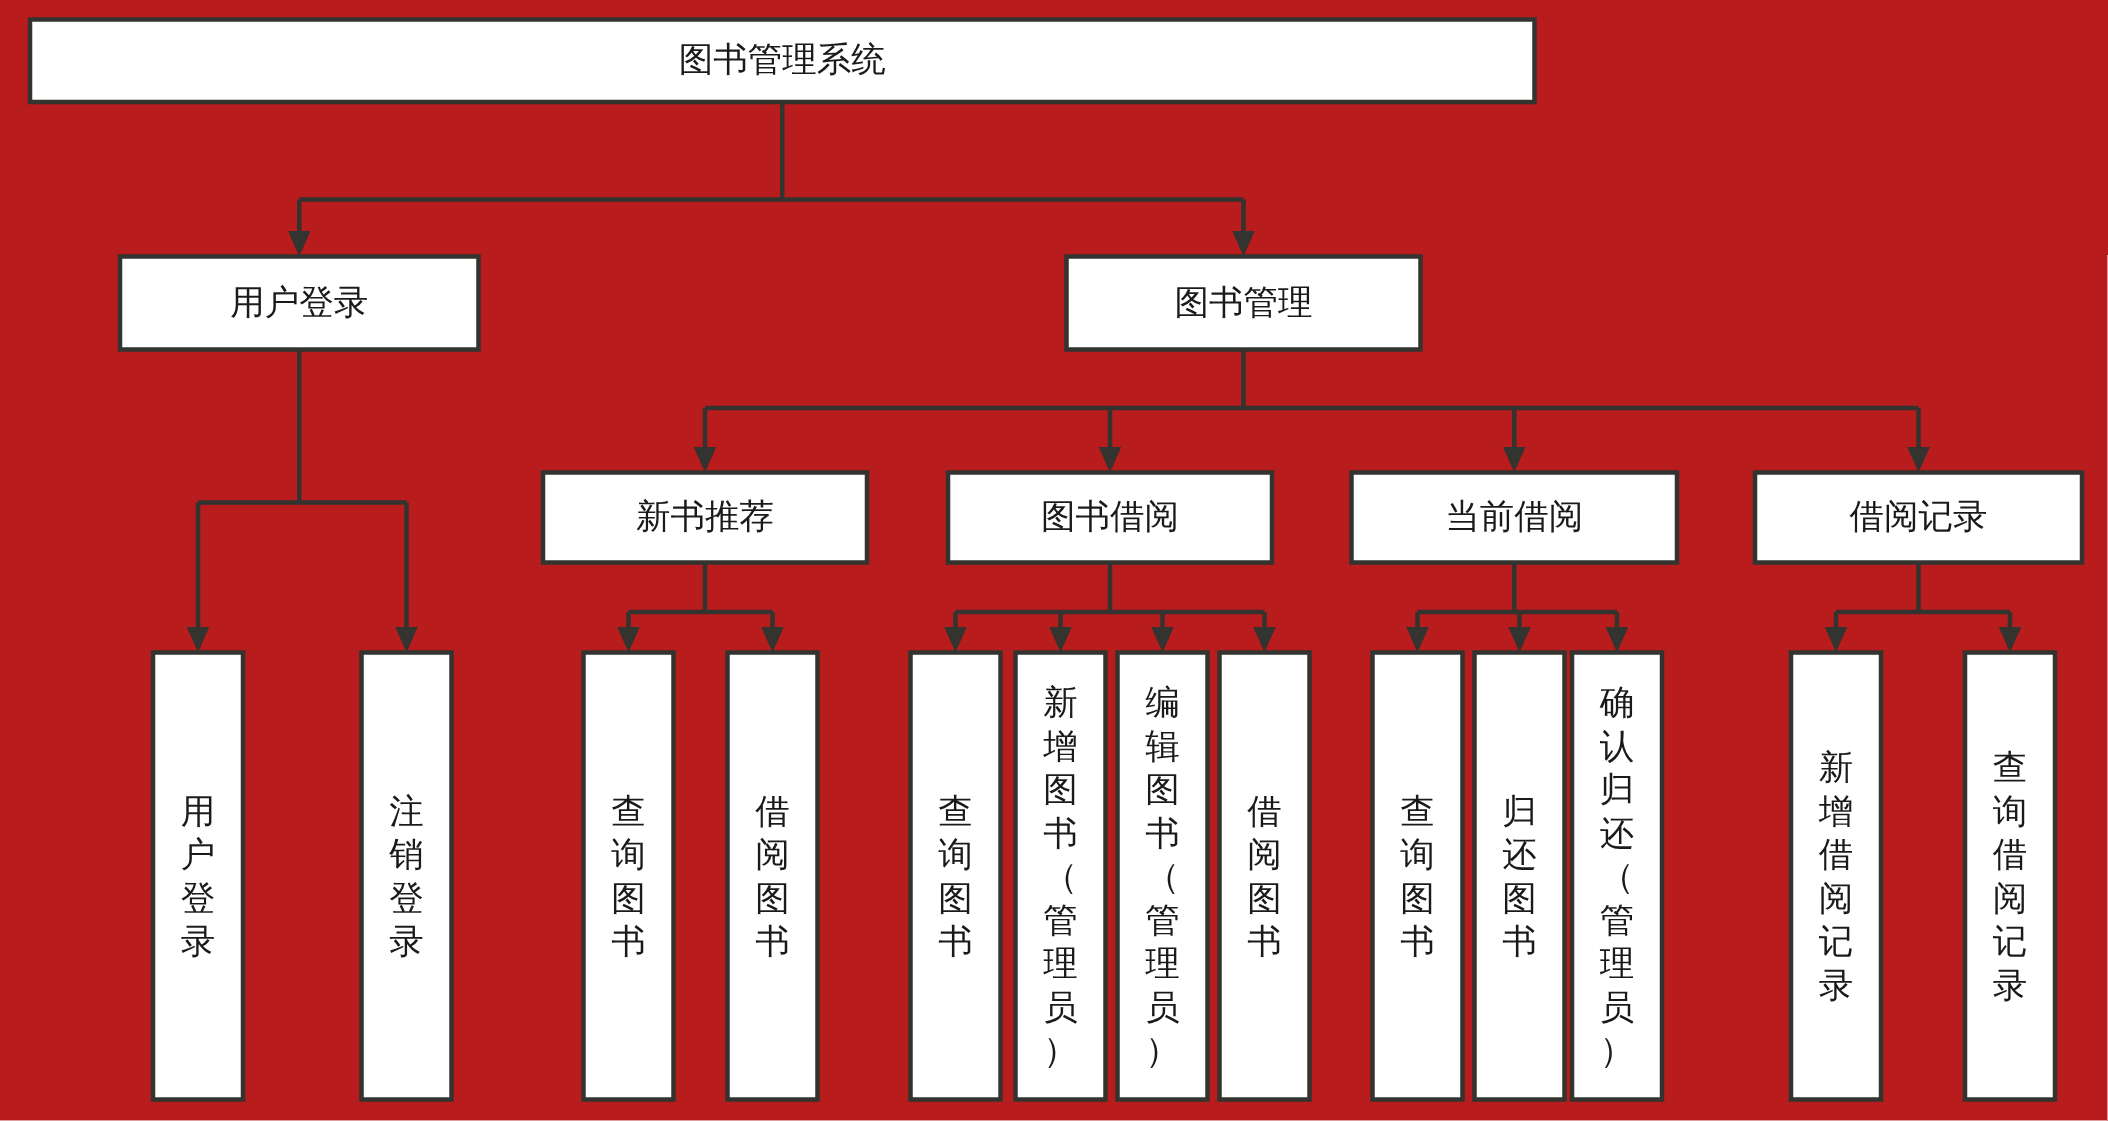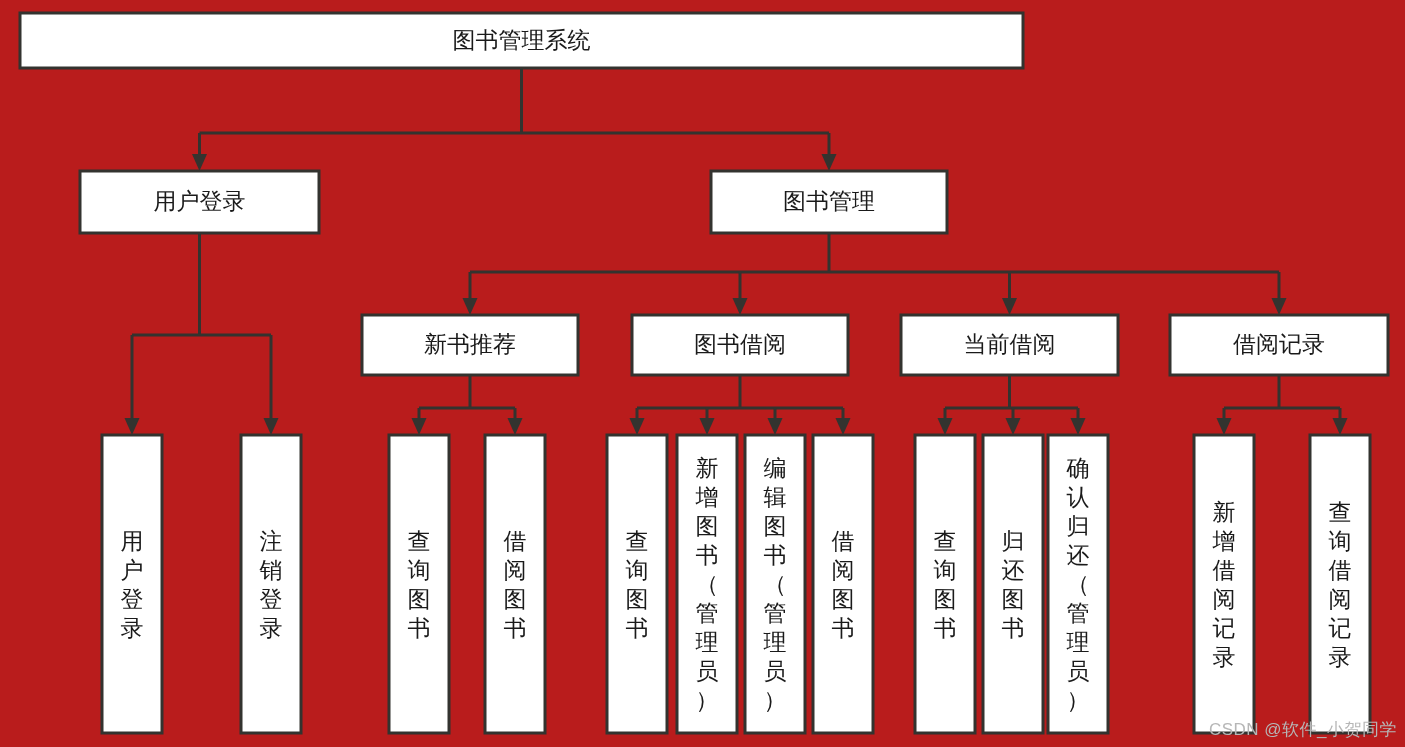--- a/index.html
+++ b/index.html
@@ -218,15 +218,14 @@
           <rect class="node-rect" x="1194" y="435" width="60" height="298"></rect>
           <text class="node-label-v" x="1224" y="519.62"><tspan x="1224" dy="0">新</tspan><tspan x="1224" dy="29">增</tspan><tspan x="1224" dy="29">借</tspan><tspan x="1224" dy="29">阅</tspan><tspan x="1224" dy="29">记</tspan><tspan x="1224" dy="29">录</tspan></text>
         </g>
         <g>
           <rect class="node-rect" x="1310" y="435" width="60" height="298"></rect>
           <text class="node-label-v" x="1340" y="519.62"><tspan x="1340" dy="0">查</tspan><tspan x="1340" dy="29">询</tspan><tspan x="1340" dy="29">借</tspan><tspan x="1340" dy="29">阅</tspan><tspan x="1340" dy="29">记</tspan><tspan x="1340" dy="29">录</tspan></text>
         </g>
       </g>
   </svg>
 
-  <div class="watermark-text">CSDN @软件_小贺同学</div>
 
 </div>
 
 </body></html>

